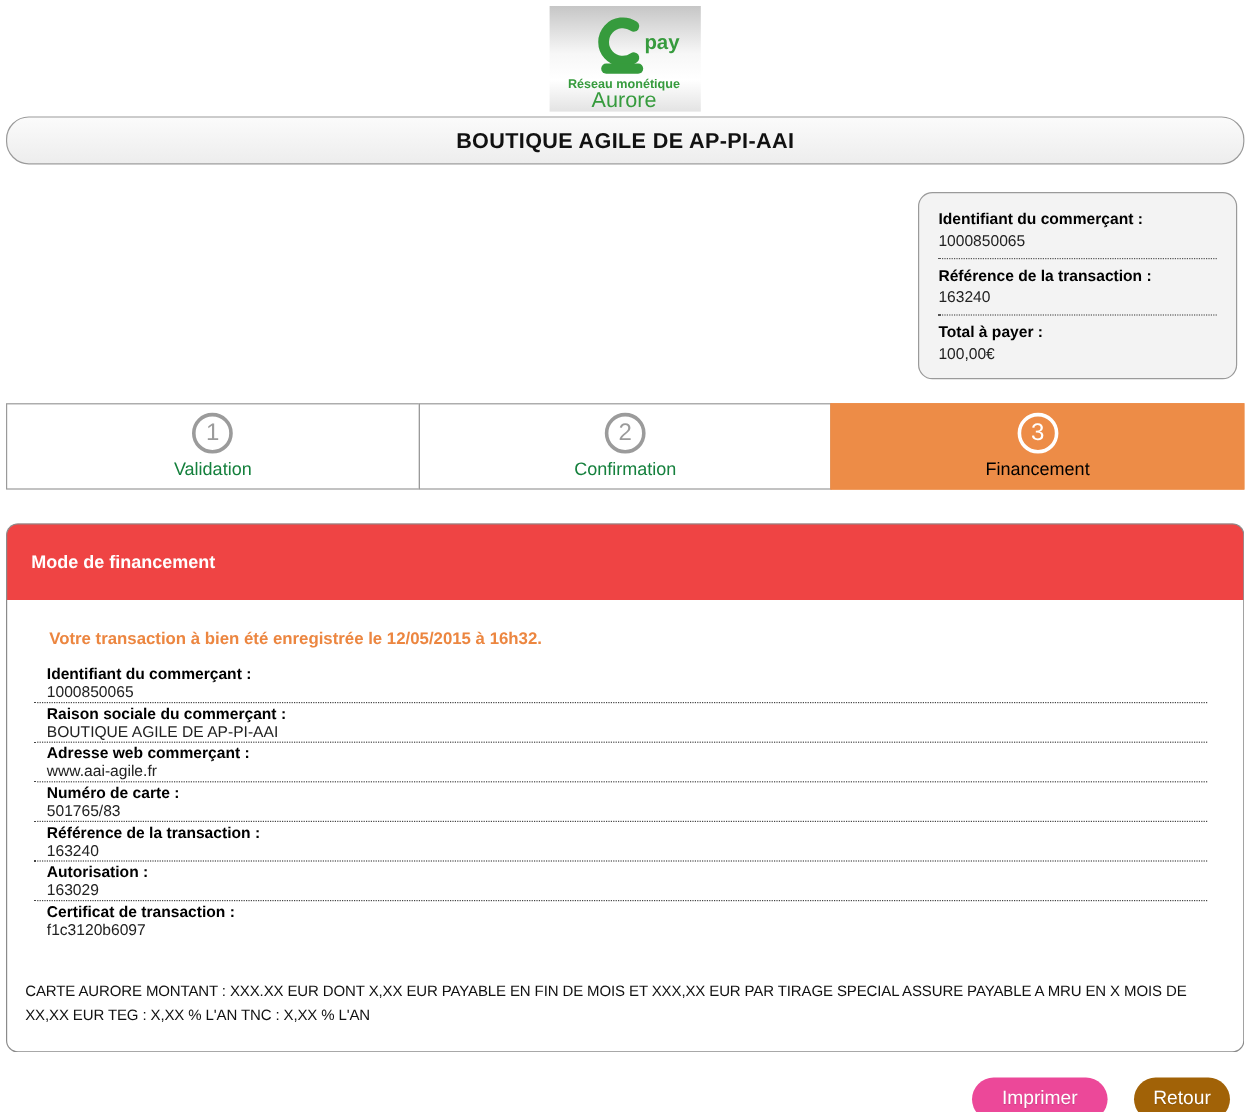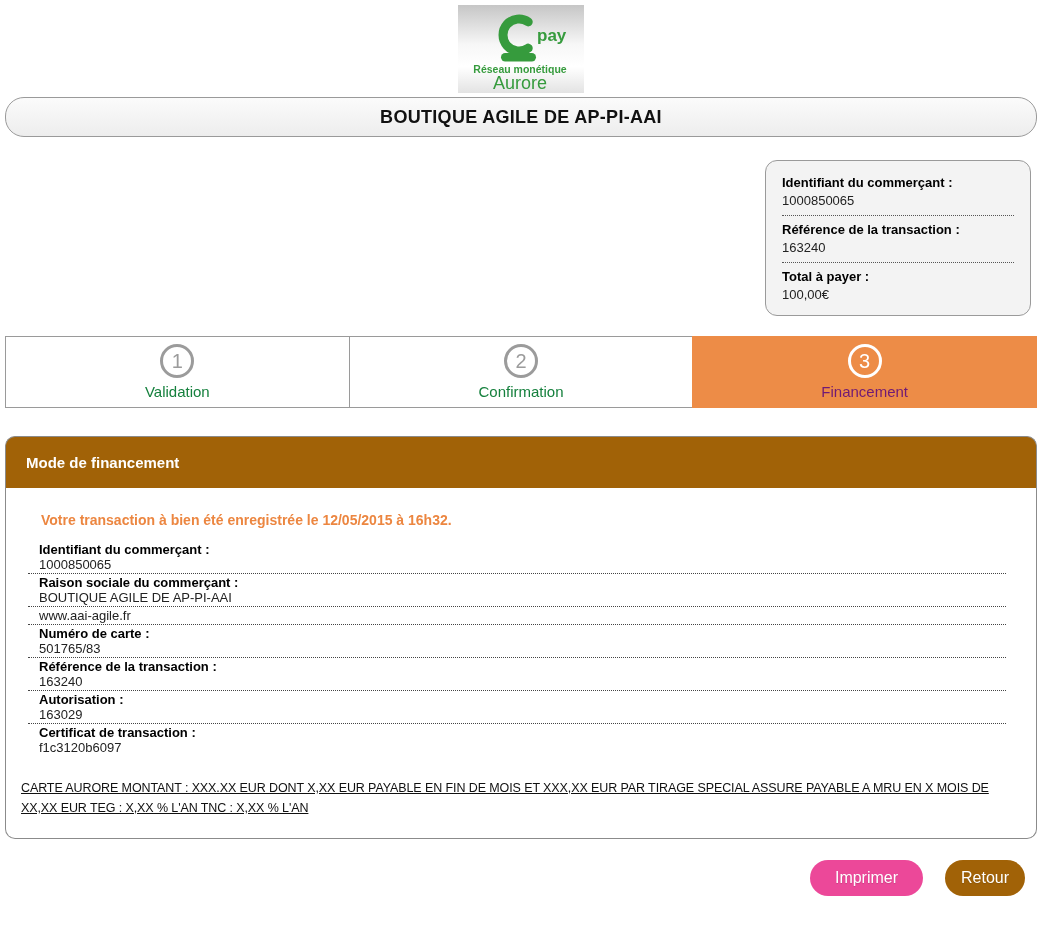--- a/index.html
+++ b/index.html
@@ -60,27 +60,27 @@
   .step-circle {
     width: 34px; height: 34px; border-radius: 50%;
     border: 3px solid #9b9b9b;
     color: #9b9b9b;
     display: flex; align-items: center; justify-content: center;
     font-size: 20px; line-height: 1;
   }
   .step-label { margin-top: 5px; font-size: 15px; color: #15803d; }
   .step.active { background: #ED8C47; border-color: #ED8C47; }
   .step.active .step-circle { border-color: #ffffff; color: #ffffff; }
-  .step.active .step-label { color: #701a75; }
+  .step.active .step-label { color: #000000; }
 
   
   .panel { margin-top: 28px; }
   .panel-header {
-    height: 52px;
-    background: #a16207;
+    height: 64px;
+    background: #ef4444;
     border: 1px solid #8b8b8b;
     border-bottom: none;
     border-radius: 10px 10px 0 0;
     display: flex; align-items: center;
     padding-left: 20px;
     color: #ffffff; font-weight: bold; font-size: 15px;
   }
   .panel-body {
     background: #ffffff;
     border: 1px solid #8b8b8b;
@@ -93,25 +93,24 @@
     color: #EC8640; font-weight: bold; font-size: 14px;
     padding-left: 20px;
     margin-bottom: 13px;
   }
   .fields { margin-left: 7px; margin-right: 12px; }
   .field { border-bottom: 1px dotted #444; padding: 1px 0 1px 0; }
   .field:last-child { border-bottom: none; }
   .field .f-label { font-weight: bold; font-size: 13px; line-height: 15px; color: #000; padding-left: 11px; }
   .field .f-value { font-size: 13px; line-height: 15px; color: #222; padding-left: 11px; }
   .terms {
-    margin-top: 22px;
+    margin-top: 33px;
     font-size: 12.5px; letter-spacing: -0.1px;
     color: #111; line-height: 20px;
     padding-right: 4px;
-    text-decoration: underline;
   }
 
   
   .actions { display: flex; justify-content: flex-end; gap: 22px; margin-top: 21px; padding-right: 12px; }
   .btn {
     border: none; cursor: pointer;
     height: 36px; border-radius: 18px;
     color: #ffffff; font-size: 16px;
     font-family: "Liberation Sans", sans-serif;
     display: flex; align-items: center; justify-content: center;
@@ -183,20 +182,21 @@
       <div class="fields">
         <div class="field">
           <div class="f-label">Identifiant du commerçant :</div>
           <div class="f-value">1000850065</div>
         </div>
         <div class="field">
           <div class="f-label">Raison sociale du commerçant :</div>
           <div class="f-value">BOUTIQUE AGILE DE AP-PI-AAI</div>
         </div>
         <div class="field">
+          <div class="f-label">Adresse web commerçant :</div>
           <div class="f-value">www.aai-agile.fr</div>
         </div>
         <div class="field">
           <div class="f-label">Numéro de carte :</div>
           <div class="f-value">501765/83</div>
         </div>
         <div class="field">
           <div class="f-label">Référence de la transaction :</div>
           <div class="f-value">163240</div>
         </div>

